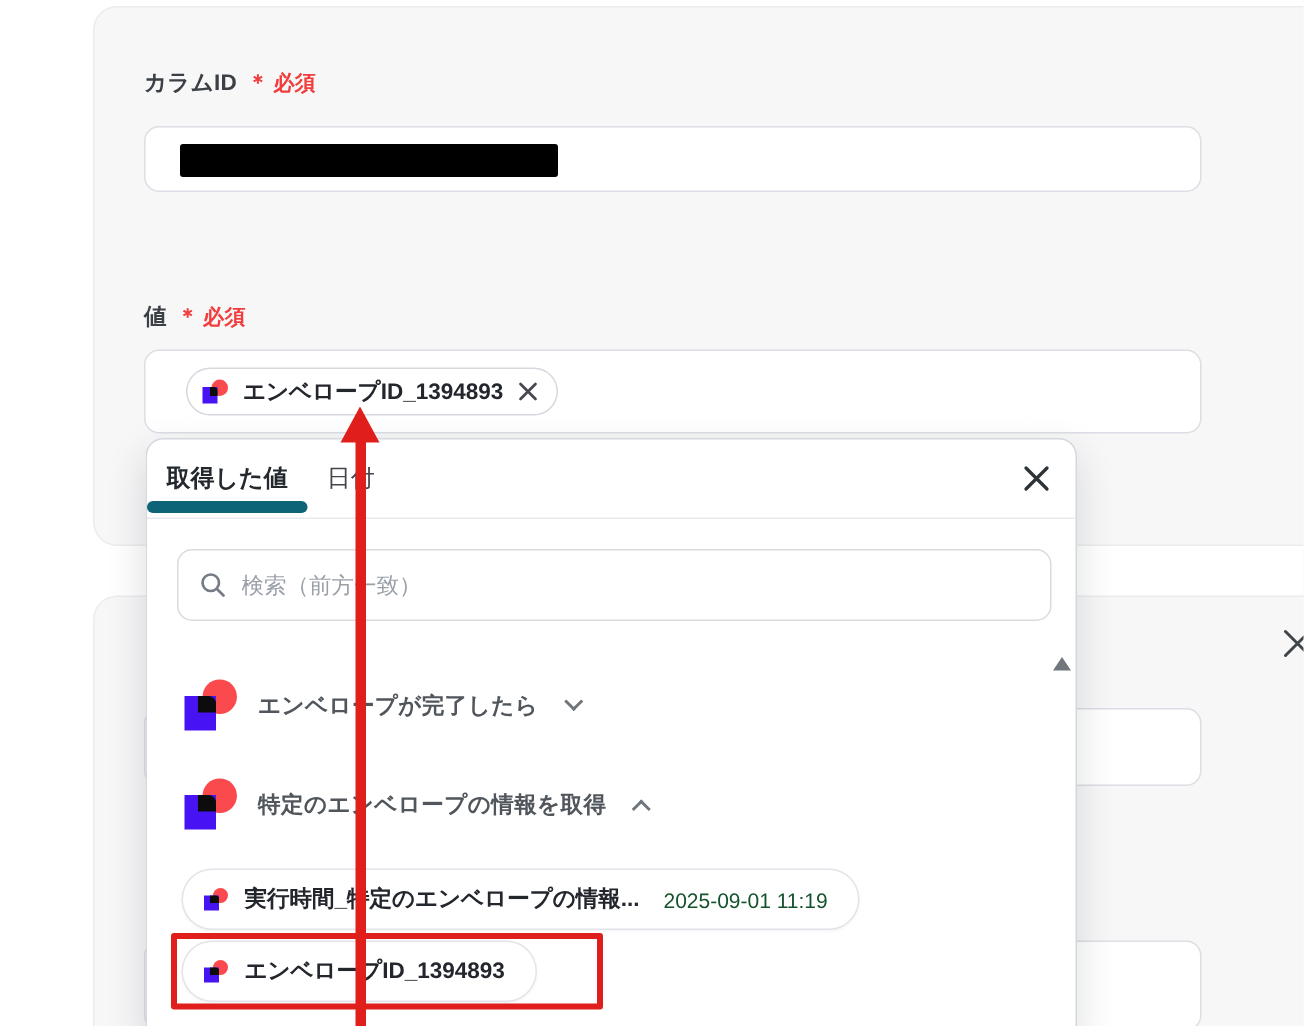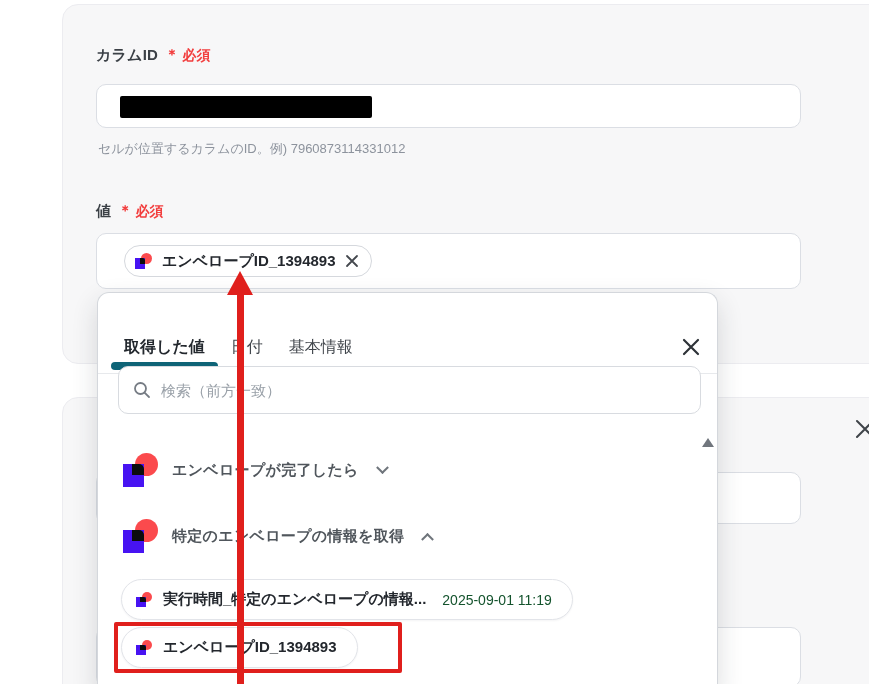--- a/index.html
+++ b/index.html
@@ -56,21 +56,21 @@
   .logo-lg { width:36px; height:34px; }
 
   
   #picker-panel {
     position:absolute; left:97px; top:292px; width:621px; height:400px;
     background:#ffffff; border:1px solid #d4d7dc; border-bottom:none;
     border-radius:12px 12px 0 0;
     box-shadow:0 10px 26px rgba(40,44,50,.16);
     z-index:10;
   }
-  .tabs-row { position:relative; height:53px; border-bottom:1px solid #e7e9ec; display:flex; align-items:stretch; padding-left:13px;margin-top:28px; }
+  .tabs-row { position:relative; height:53px; border-bottom:1px solid #e7e9ec; display:flex; align-items:stretch; padding-left:0; }
   .tab { position:relative; display:flex; align-items:center; padding:0 13px; font-size:16px; color:#42474d; cursor:pointer; }
   .tab.active { color:#23282e; font-weight:bold; }
   .tab.active .tab-underline {
     position:absolute; left:0; right:0; bottom:3px; height:8px;
     background:#0e6477; border-radius:5px;
   }
   .panel-close { position:absolute; right:16px; top:16px; color:#2e3338; cursor:pointer; }
 
   .search-box {
     position:absolute; left:20px; top:73px; width:583px; height:48px;
@@ -133,21 +133,20 @@
 </head>
 <body>
 
 <section class="card" id="card-top">
   <div class="field-label" id="label-column-id">
     <span>カラムID</span><span class="req-star">＊</span><span class="req-text">必須</span>
   </div>
   <div class="text-input" id="input-column-id">
     <div class="redaction"></div>
   </div>
-  <div class="helper">セルが位置するカラムのID。例) 7960873114331012</div>
 
   <div class="field-label" id="label-value">
     <span>値</span><span class="req-star">＊</span><span class="req-text">必須</span>
   </div>
   <div class="text-input" id="input-value">
     <div class="chip" id="value-chip">
       <span class="applogo logo-sm">
         <span class="lg-red"></span>
           <span class="lg-indigo"></span>
           <span class="lg-black"></span>
@@ -174,23 +173,20 @@
 
 <section id="picker-panel">
   <div class="tabs-row">
     <div class="tab active">
       <span>取得した値</span>
       <span class="tab-underline"></span>
     </div>
     <div class="tab">
       <span>日付</span>
     </div>
-    <div class="tab">
-      <span>基本情報</span>
-    </div>
     <span class="panel-close">
       <svg width="20" height="20" viewBox="0 0 20 20">
           <path d="M3 3 L17 17 M17 3 L3 17" stroke="currentColor" stroke-width="2.2" stroke-linecap="round" fill="none"></path>
         </svg>
     </span>
   </div>
 
   <div class="search-box">
     <svg width="18" height="18" viewBox="0 0 18 18">
         <circle cx="7.5" cy="7.5" r="5.5" stroke="#767c84" stroke-width="1.8" fill="none"></circle>

